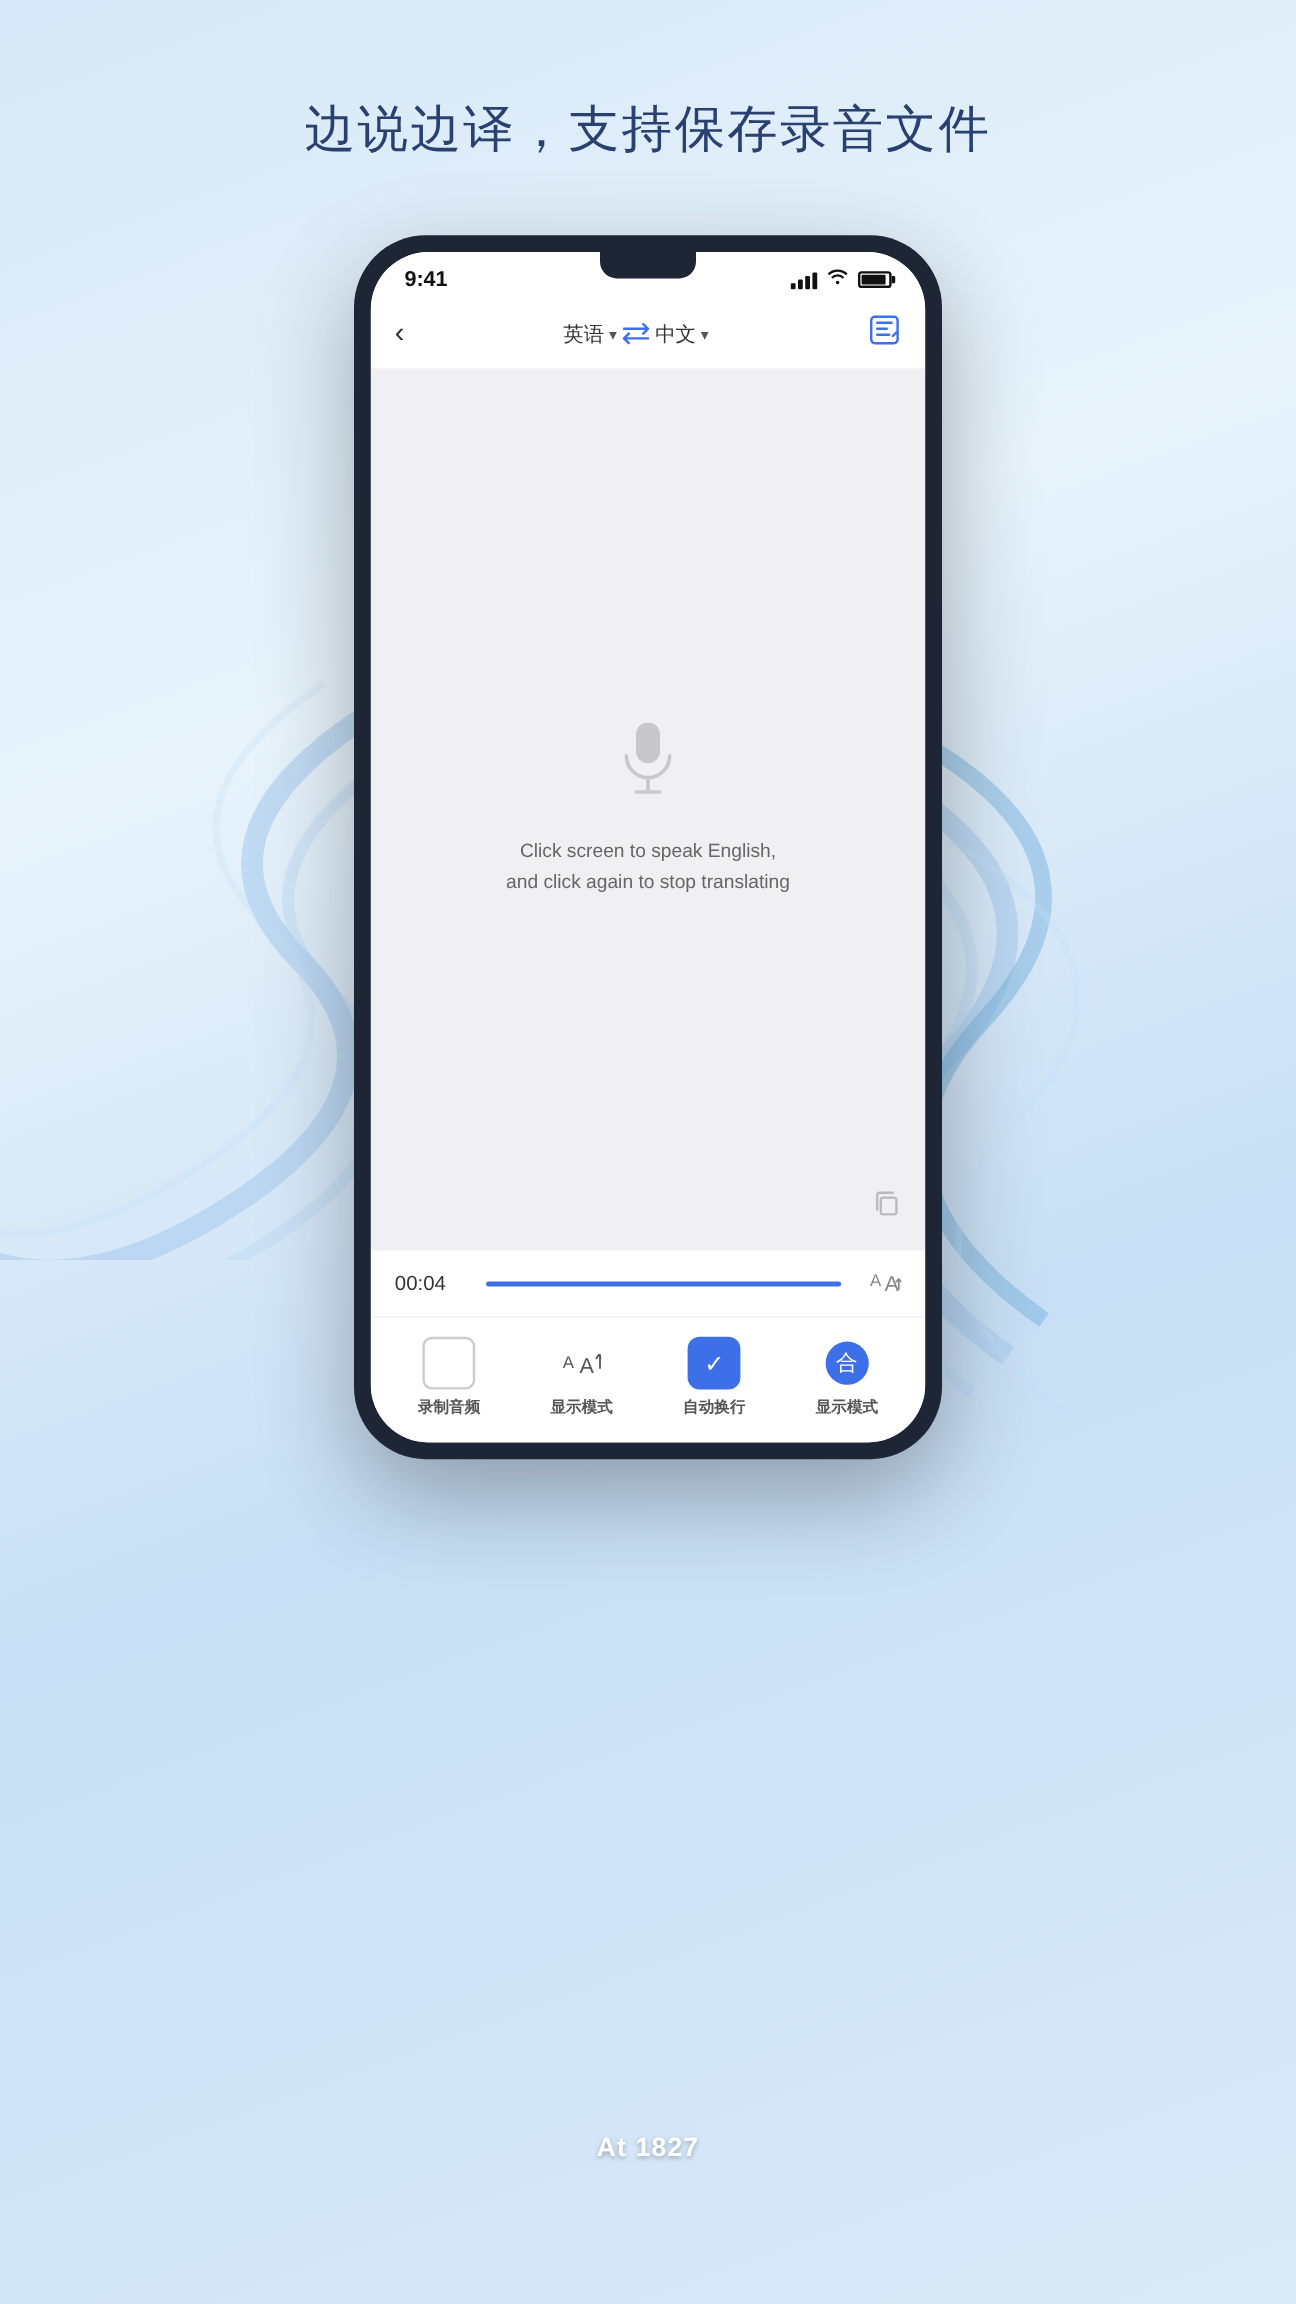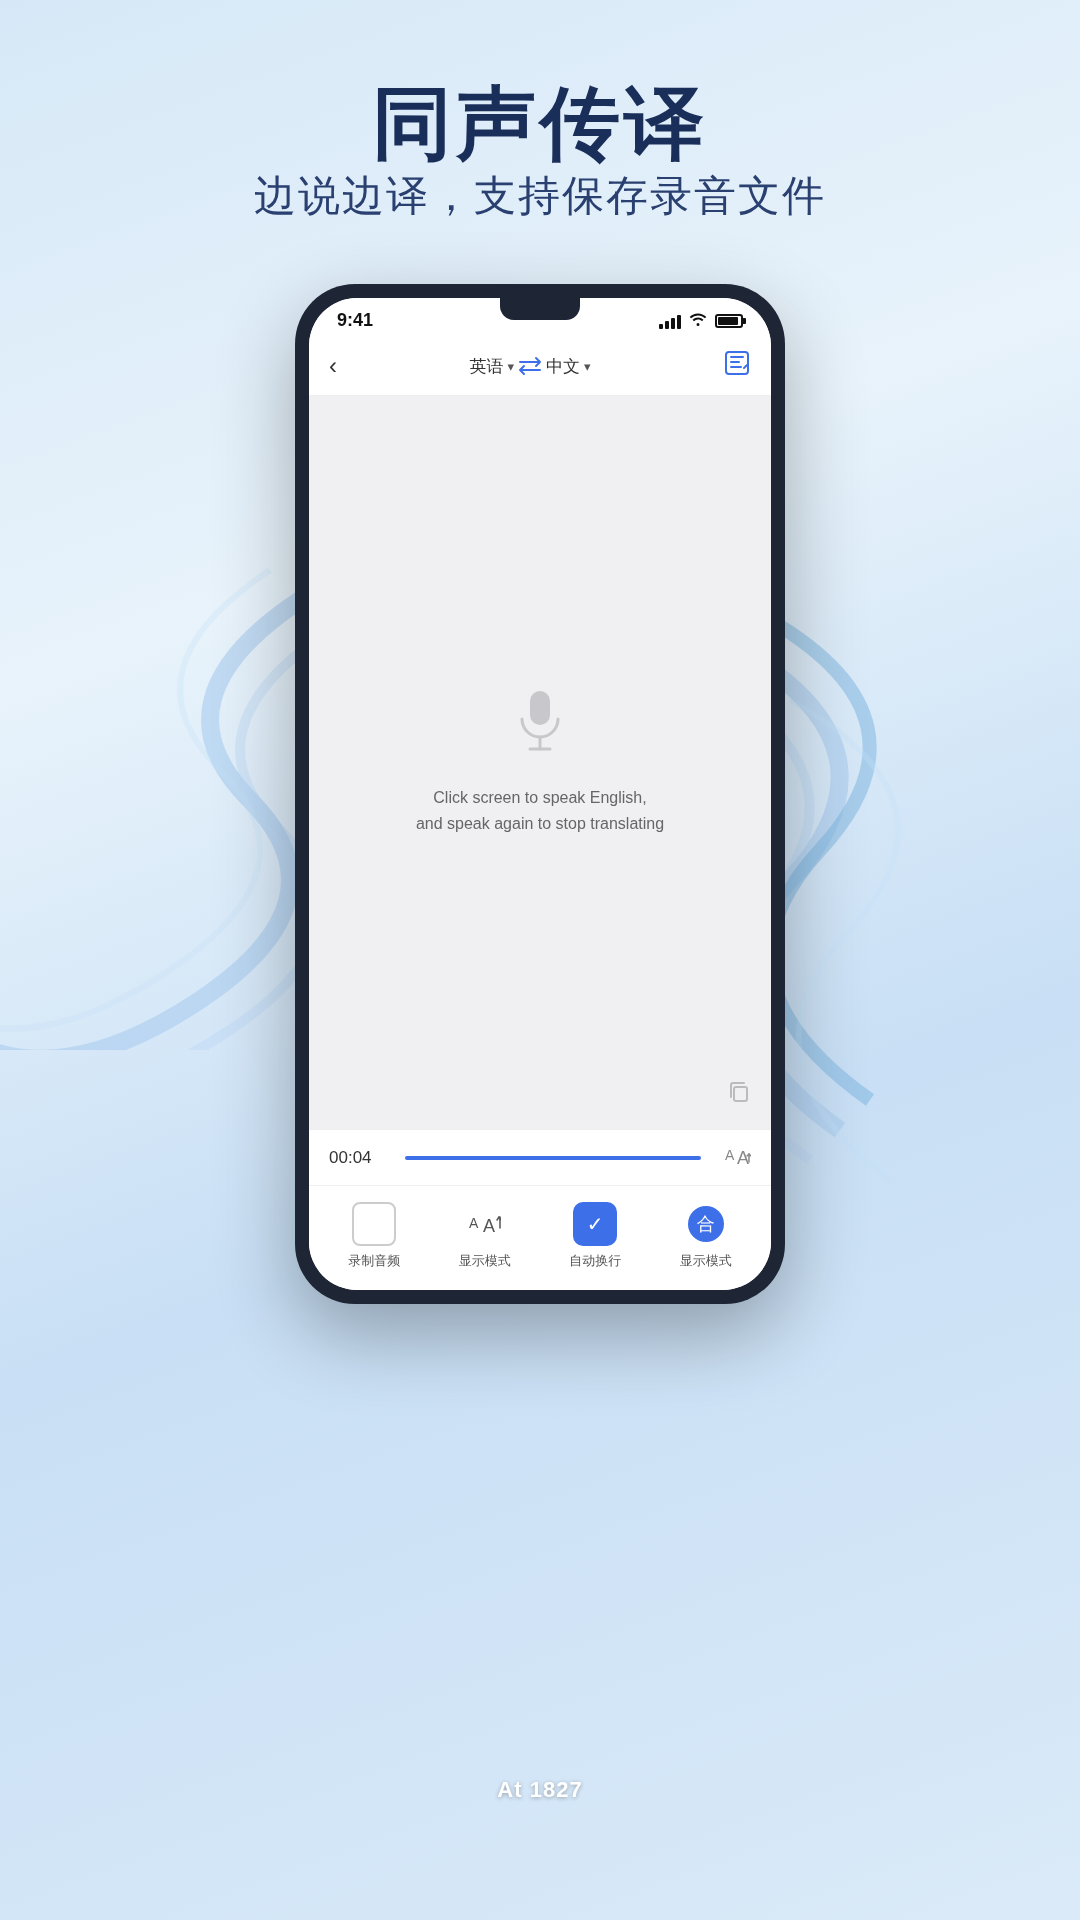--- a/index.html
+++ b/index.html
@@ -313,20 +313,21 @@
     }
 
     .toolbar-icon-container.border {
       border: 2px solid #ccc;
       border-radius: 8px;
     }
 
     .toolbar-label {
       font-size: 13px;
       color: #555;
+      font-weight: bold;
     }
 
     .check-icon {
       color: white;
       font-size: 20px;
     }
 
     
     .display-mode-icon {
       width: 36px;
@@ -365,21 +366,20 @@
 </svg>
 
 <svg class="wave-right" viewBox="0 0 450 600" fill="none" xmlns="http://www.w3.org/2000/svg">
   <path d="M50 50 Q220 150 100 280 Q-20 410 150 530" stroke="#a8ccee" stroke-width="18" fill="none" opacity="0.6"></path>
   <path d="M20 80 Q190 180 70 310 Q-50 440 120 560" stroke="#b8d8f5" stroke-width="10" fill="none" opacity="0.4"></path>
   <path d="M80 20 Q250 120 130 250 Q10 380 180 500" stroke="#7ab3e0" stroke-width="14" fill="none" opacity="0.5"></path>
   <path d="M100 100 Q280 200 160 330 Q40 460 200 580" stroke="#c5e0f7" stroke-width="6" fill="none" opacity="0.3"></path>
 </svg>
 
 <div class="top-section">
-  <div class="main-title">同声传译</div>
   <div class="sub-title">边说边译，支持保存录音文件</div>
 </div>
 
 <div class="phone-container">
   <div class="phone-frame">
     <div class="phone-screen">
 
       <div class="status-bar">
         <span class="status-time">9:41</span>
         <div class="status-icons">
@@ -438,21 +438,21 @@
           <svg width="52" height="68" viewBox="0 0 52 68" fill="none" xmlns="http://www.w3.org/2000/svg">
             <rect x="16" y="2" width="20" height="34" rx="10" fill="#c8c8cc"></rect>
             <path d="M8 30c0 9.94 8.06 18 18 18s18-8.06 18-18" stroke="#c8c8cc" stroke-width="3" fill="none" stroke-linecap="round"></path>
             <line x1="26" y1="48" x2="26" y2="60" stroke="#c8c8cc" stroke-width="3" stroke-linecap="round"></line>
             <line x1="16" y1="60" x2="36" y2="60" stroke="#c8c8cc" stroke-width="3" stroke-linecap="round"></line>
           </svg>
         </div>
 
         <div class="instruction-text">
           <span>Click screen to speak English,</span><br>
-          <span>and speak again to stop translating</span>
+          <span>and click again to stop translating</span>
         </div>
 
         <div class="copy-icon-bottom">
           <svg width="24" height="24" viewBox="0 0 24 24" fill="none">
             <rect x="7" y="7" width="13" height="14" rx="2" stroke="#bbb" stroke-width="2" fill="none"></rect>
             <path d="M4 17V5a2 2 0 012-2h11" stroke="#bbb" stroke-width="2" stroke-linecap="round" fill="none"></path>
           </svg>
         </div>
       </div>
 

